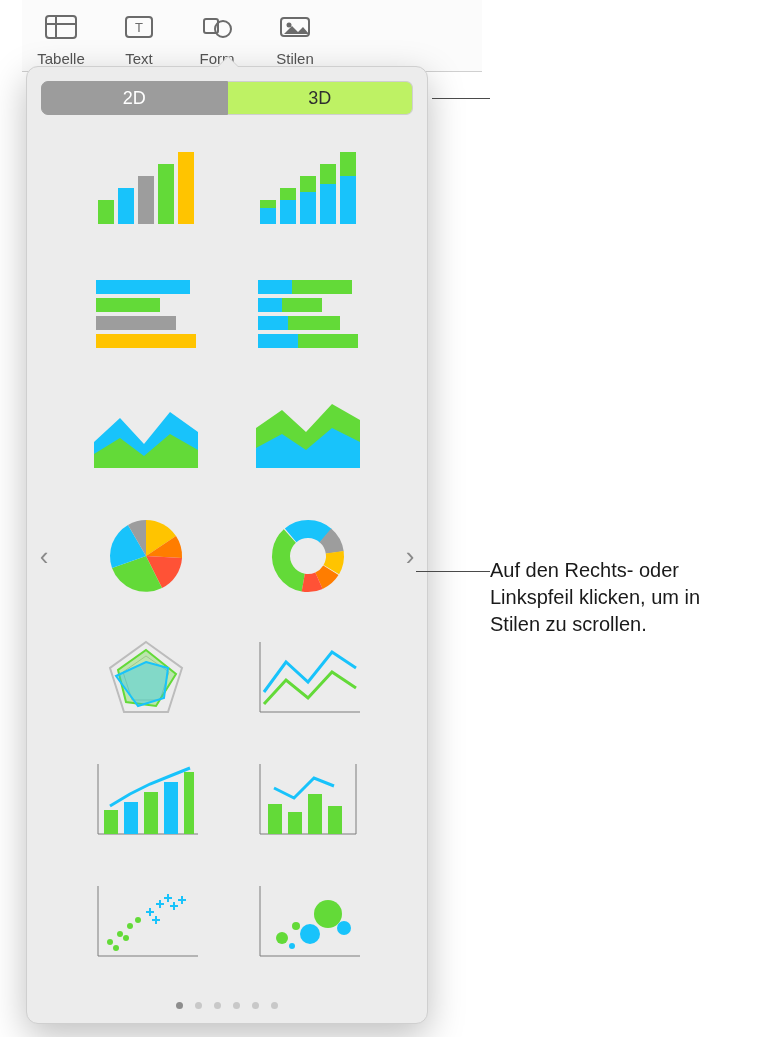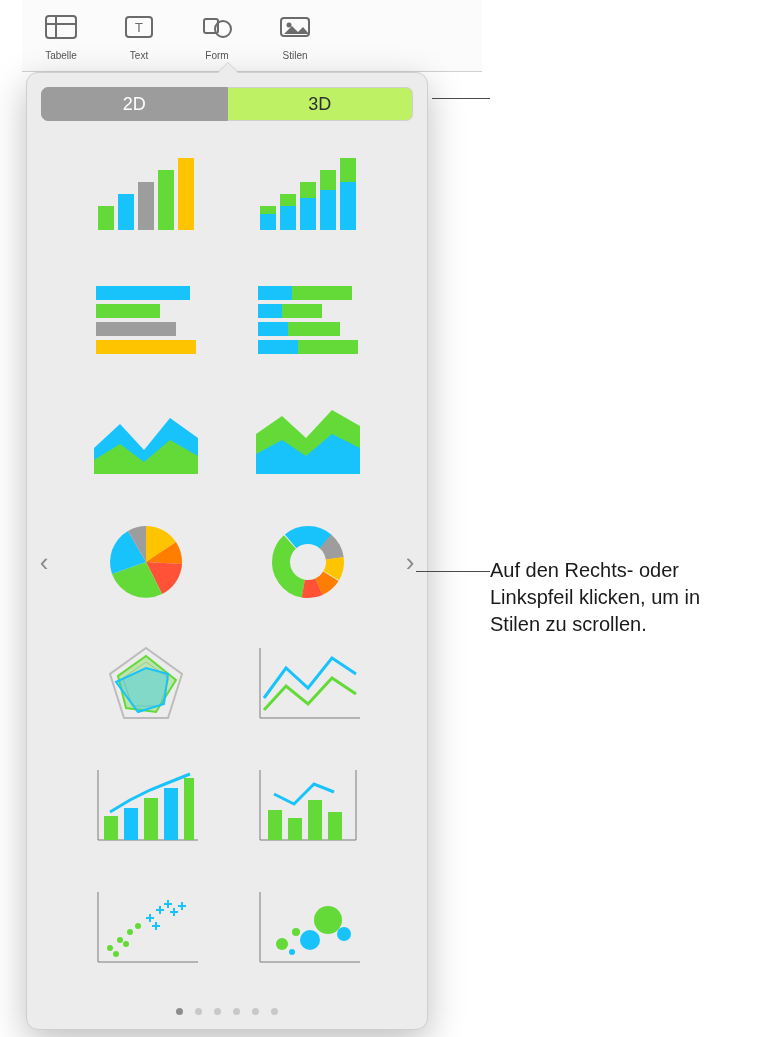--- a/index.html
+++ b/index.html
@@ -29,26 +29,26 @@
     position:absolute; left:22px; top:0; width:460px; height:72px;
     display:flex; align-items:flex-start; padding-top:12px;
     border-bottom:1px solid var(--toolbar-border);
     background:#fbfbfb;
   }
   .tool {
     flex:0 0 auto; width:78px; text-align:center; cursor:pointer;
   }
   .tool svg { width:34px; height:26px; display:block; margin:0 auto; }
   .tool.selected svg { filter: drop-shadow(0 0 0 rgba(0,0,0,0)); }
-  .tool-label { font-size:10px; color:#555; margin-top:4px; }
+  .tool-label { font-size:15px; color:#555; margin-top:4px; }
   .tool.selected .icon-wrap { background:#e1e1e1; border-radius:6px; padding:2px 6px; }
   .tool .icon-wrap { display:inline-block; padding:2px 6px; }
   
   .popover {
-    position:absolute; left:26px; top:72px; width:402px; height:958px;
+    position:absolute; left:26px; top:66px; width:402px; height:958px;
     background:var(--panel-bg); border:1px solid var(--panel-border);
     border-radius:12px; box-shadow:0 12px 36px rgba(0,0,0,.25);
   }
   .popover::before {
     content:""; position:absolute; top:-10px; left:190px;
     border-left:11px solid transparent; border-right:11px solid transparent;
     border-bottom:11px solid var(--panel-bg);
     filter: drop-shadow(0 -1px 0 var(--panel-border));
   }
   .segments {

